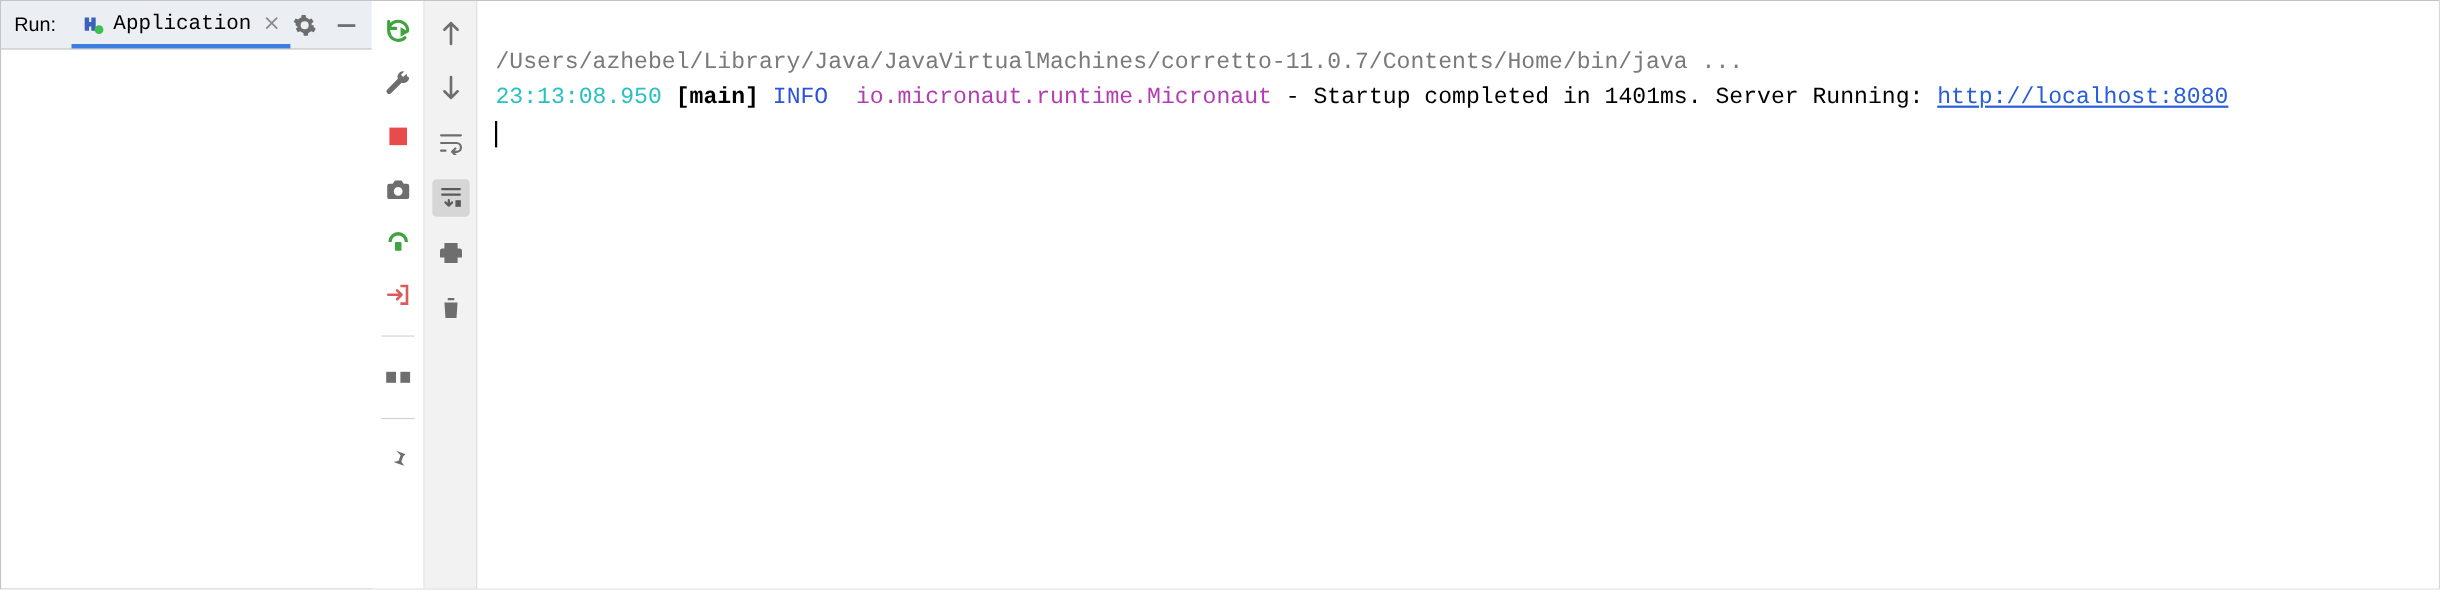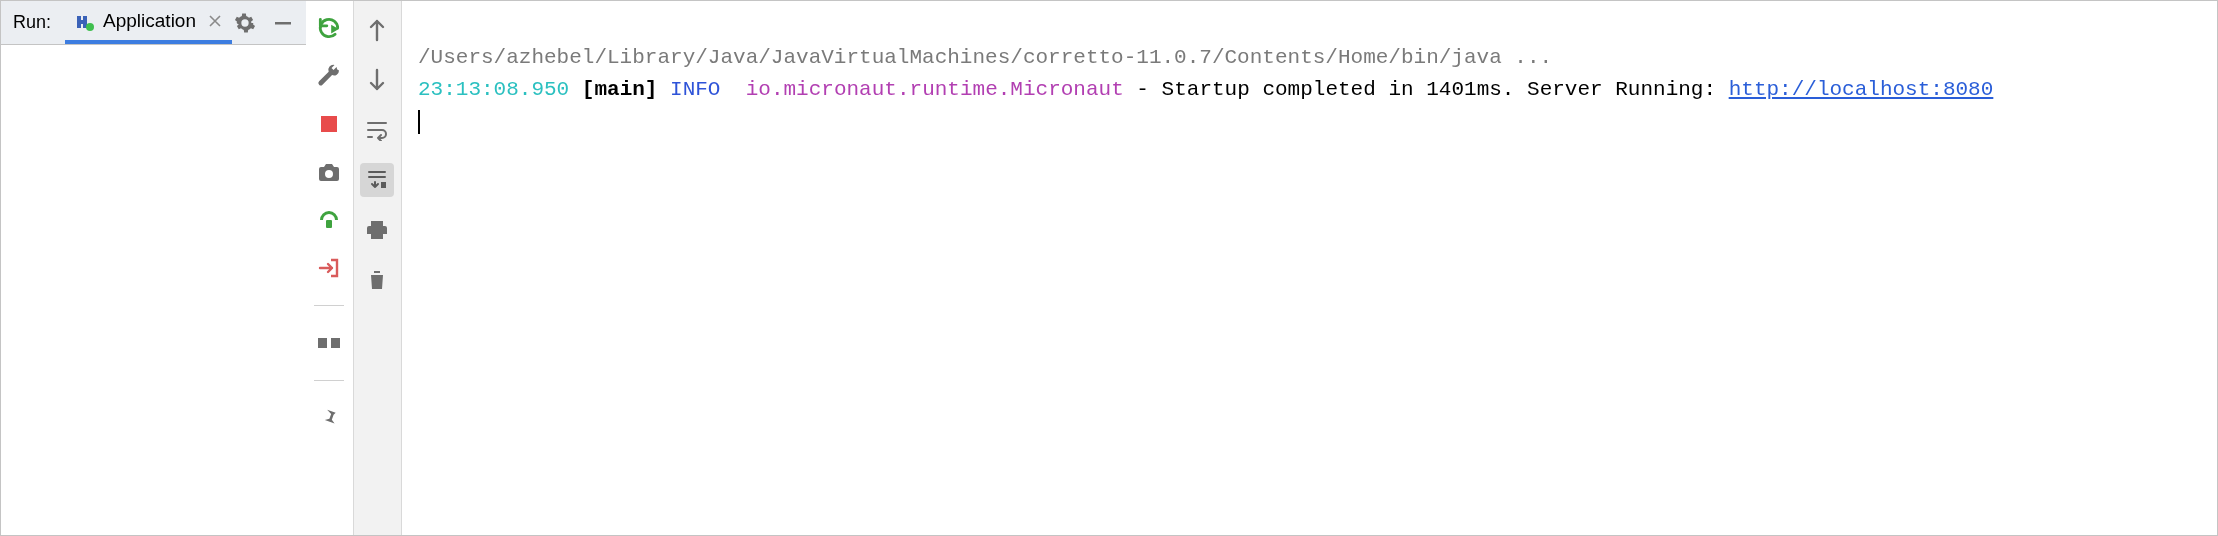--- a/index.html
+++ b/index.html
@@ -1,20 +1,20 @@
 <!DOCTYPE html>
 <html><head>
 <meta charset="utf-8">
 <style>
   * { box-sizing: border-box; margin: 0; padding: 0; }
   html, body { width: 2218px; height: 536px; font-family: Arial, Helvetica, sans-serif; font-size: 18px; color: #000; background: #fff; }
   .panel { width: 100%; height: 100%; border: 1px solid #c4c4c4; display: flex; flex-direction: row; }
   .header { height: 44px; background: #ebeef2; border-bottom: 1px solid #c4c4c4; display: flex; align-items: center; }
   .run-label { padding: 0 14px 0 12px; color: #000; font-size: 18px; }
-  .tab-area { display: flex; align-items: flex-end; height: 100%; }
+  .tab-area { display: flex; align-items: flex-end; height: 100%; font-family: Liberation Mono, monospace; }
   .tab { display: flex; align-items: center; height: 100%; padding: 0 8px 0 8px; border-bottom: 4px solid #3d7de0; position: relative; }
   .tab-icon { width: 22px; height: 22px; display: inline-flex; align-items: center; justify-content: center; margin-right: 8px; }
   .tab-label { font-size: 19px; color: #000; }
   .tab-close { margin-left: 10px; width: 18px; height: 18px; display: inline-flex; align-items: center; justify-content: center; color: #7a7a7a; cursor: pointer; }
   .header-right { margin-left: auto; display: flex; align-items: center; padding-right: 10px; gap: 12px; }
   .hdr-btn { width: 26px; height: 26px; display: flex; align-items: center; justify-content: center; color: #6e6e6e; cursor: pointer; }
   .body { flex: 1; display: flex; min-height: 0; }
   .ltb { width: 48px; background: #fff; border-right: 1px solid #d9d9d9; display: flex; flex-direction: column; align-items: center; padding-top: 12px; gap: 18px; }
   .ltb-sep { width: 30px; height: 1px; background: #d0d0d0; margin: 4px 0; }
   .ltb-btn { width: 30px; height: 30px; display: flex; align-items: center; justify-content: center; cursor: pointer; color: #6e6e6e; }

